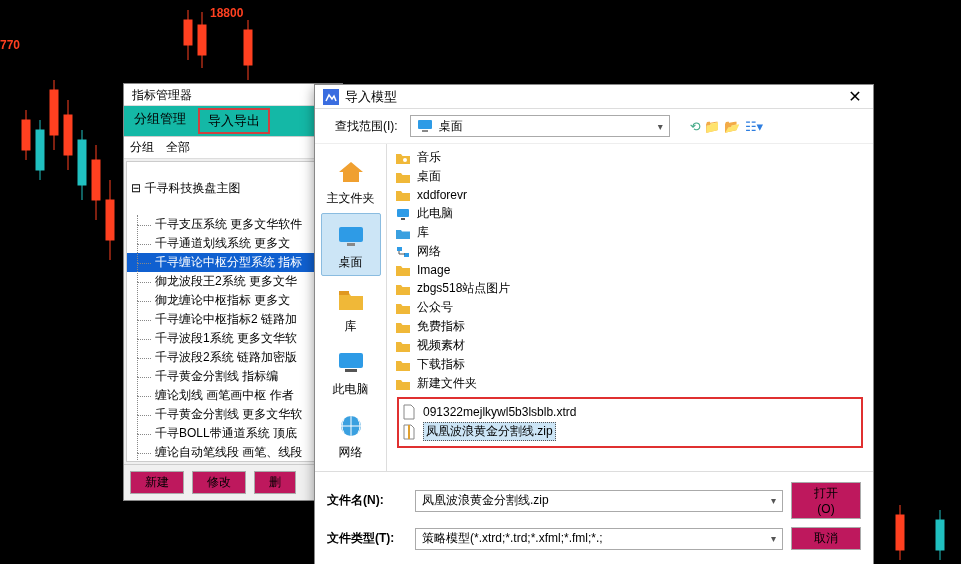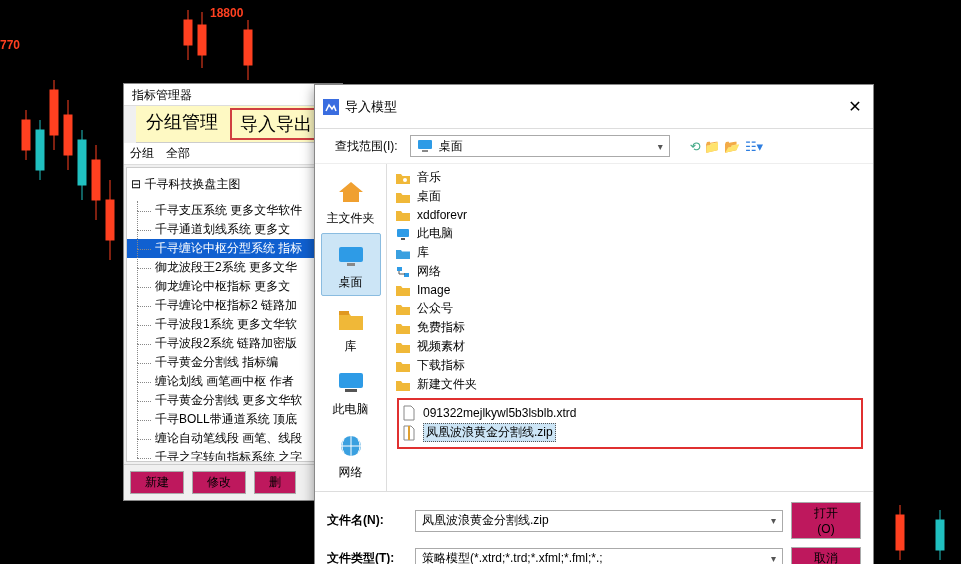--- a/index.html
+++ b/index.html
@@ -7,37 +7,37 @@
 
 
 .chart-bg { position: absolute; inset: 0; background: #000; }
 .candle-red { fill: #ff4020; stroke: #ff4020; }
 .candle-cyan { fill: #20c0c0; stroke: #20c0c0; }
 .price-label { position: absolute; color: #ff4020; font-size: 12px; font-weight: bold; }
 
 
 .win-indicator { position: absolute; left: 123px; top: 83px; width: 220px; height: 418px; background: #f0f0f0; border: 1px solid #888; box-shadow: 0 2px 6px rgba(0,0,0,.3); display: flex; flex-direction: column; }
 .win-title { height: 22px; line-height: 22px; font-size: 12px; padding: 0 8px; background: #fff; border-bottom: 1px solid #ddd; }
-.tabs-row { display: flex; font-size: 18px; background: #fef9c3; border-bottom: 1px solid #ccc; margin-left: 12px; }
+.tabs-row { display: flex; font-size: 13px; background: #14b8a6; border-bottom: 1px solid #ccc; }
 .tabs-row .tab { padding: 4px 10px; cursor: pointer; }
 .tabs-row .highlight { border: 2px solid #d04040; margin: 2px; padding: 2px 8px; }
 .subtabs { display: flex; font-size: 12px; background: #fff; padding: 2px 6px; gap: 12px; border-bottom: 1px solid #ddd; }
 .tree { flex: 1; background: #fff; font-size: 12px; overflow: hidden; border: 1px solid #ccc; margin: 2px; }
-.tree-root { padding: 8px 4px; white-space: nowrap; }
+.tree-root { padding: 18px 4px; white-space: nowrap; }
 .tree-child { padding: 1px 4px 1px 28px; white-space: nowrap; cursor: pointer; position: relative; }
 .tree-child::before { content: ''; position: absolute; left: 10px; top: 50%; width: 14px; border-top: 1px dotted #888; }
 .tree-child::after { content: ''; position: absolute; left: 10px; top: -50%; height: 100%; border-left: 1px dotted #888; }
 .tree-child:first-of-type::after { top: 0; height: 50%; }
 .tree-child.sel { background: #1060d0; color: #fff; }
 .win-footer { display: flex; gap: 8px; padding: 6px; justify-content: flex-start; background: #f0f0f0; border-top: 1px solid #ccc; }
 .btn { font-size: 12px; padding: 2px 14px; background: #be185d; border: 1px solid #aaa; cursor: pointer; }
 
 
 .win-import { position: absolute; left: 314px; top: 84px; width: 560px; background: #fff; border: 1px solid #888; box-shadow: 0 4px 12px rgba(0,0,0,.4); display: flex; flex-direction: column; }
-.imp-titlebar { display: flex; align-items: center; height: 44px; padding: 0 8px; border-bottom: 1px solid #ddd; }
+.imp-titlebar { display: flex; align-items: center; height: 24px; padding: 0 8px; border-bottom: 1px solid #ddd; }
 .imp-titlebar .icon-app { width: 16px; height: 16px; margin-right: 6px; }
 .imp-titlebar .title { font-size: 13px; flex: 1; }
 .imp-titlebar .close { width: 20px; height: 20px; display: flex; align-items: center; justify-content: center; font-size: 16px; cursor: pointer; }
 .imp-toolbar { display: flex; align-items: center; padding: 6px 20px; font-size: 12px; gap: 12px; border-bottom: 1px solid #eee; }
 .combo { border: 1px solid #aaa; background: #fff; height: 22px; display: flex; align-items: center; padding: 0 6px; gap: 6px; }
 .combo .chev { font-size: 10px; color: #555; }
 .tb-icons { display: flex; gap: 4px; margin-left: 8px; font-size: 13px; }
 
 .imp-body { display: flex; }
 .places { width: 72px; border-right: 1px solid #ddd; padding: 6px 0; display: flex; flex-direction: column; align-items: center; gap: 2px; }
@@ -310,20 +310,28 @@
               </span>
               <span>网络</span>
             </div>
             <div class="file-row">
               <span class="ficon">
                 <svg width="16" height="14" viewBox="0 0 16 14">
                   <path d="M1 3h5l1.5 2h7.5v8h-14z" fill="#f0b838"></path>
                 </svg>
               </span>
               <span>Image</span>
+            </div>
+            <div class="file-row">
+              <span class="ficon">
+                <svg width="16" height="14" viewBox="0 0 16 14">
+                  <path d="M1 3h5l1.5 2h7.5v8h-14z" fill="#f0b838"></path>
+                </svg>
+              </span>
+              <span>zbgs518站点图片</span>
             </div>
             <div class="file-row">
               <span class="ficon">
                 <svg width="16" height="14" viewBox="0 0 16 14">
                   <path d="M1 3h5l1.5 2h7.5v8h-14z" fill="#f0b838"></path>
                 </svg>
               </span>
               <span>公众号</span>
             </div>
             <div class="file-row">

